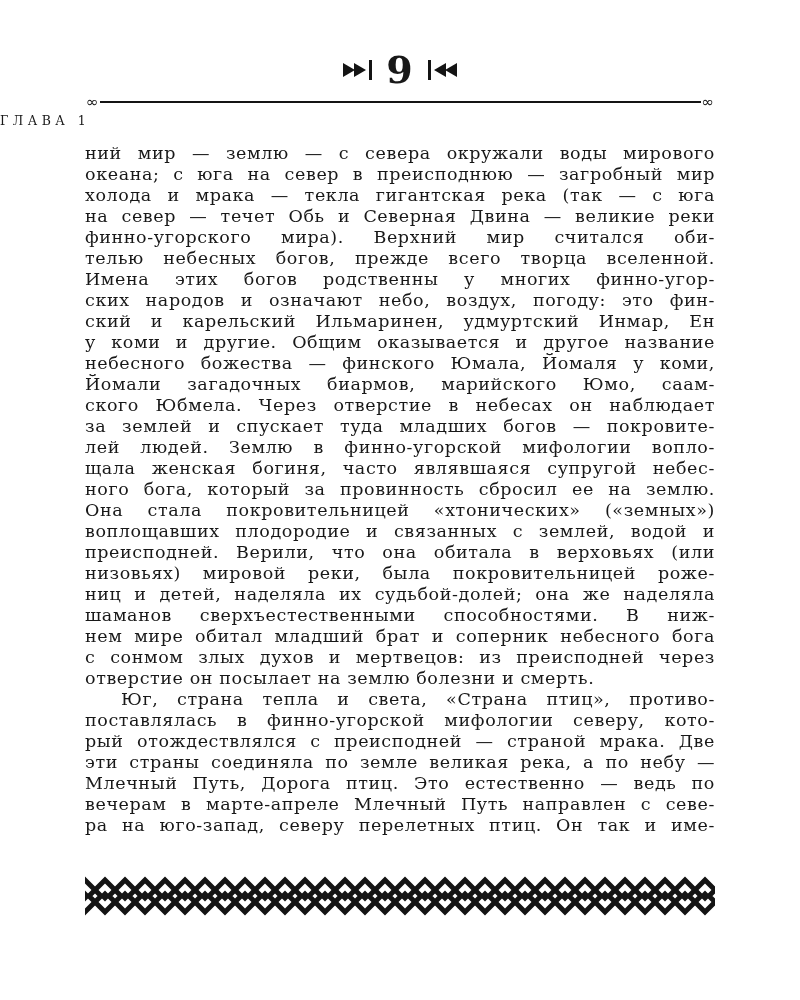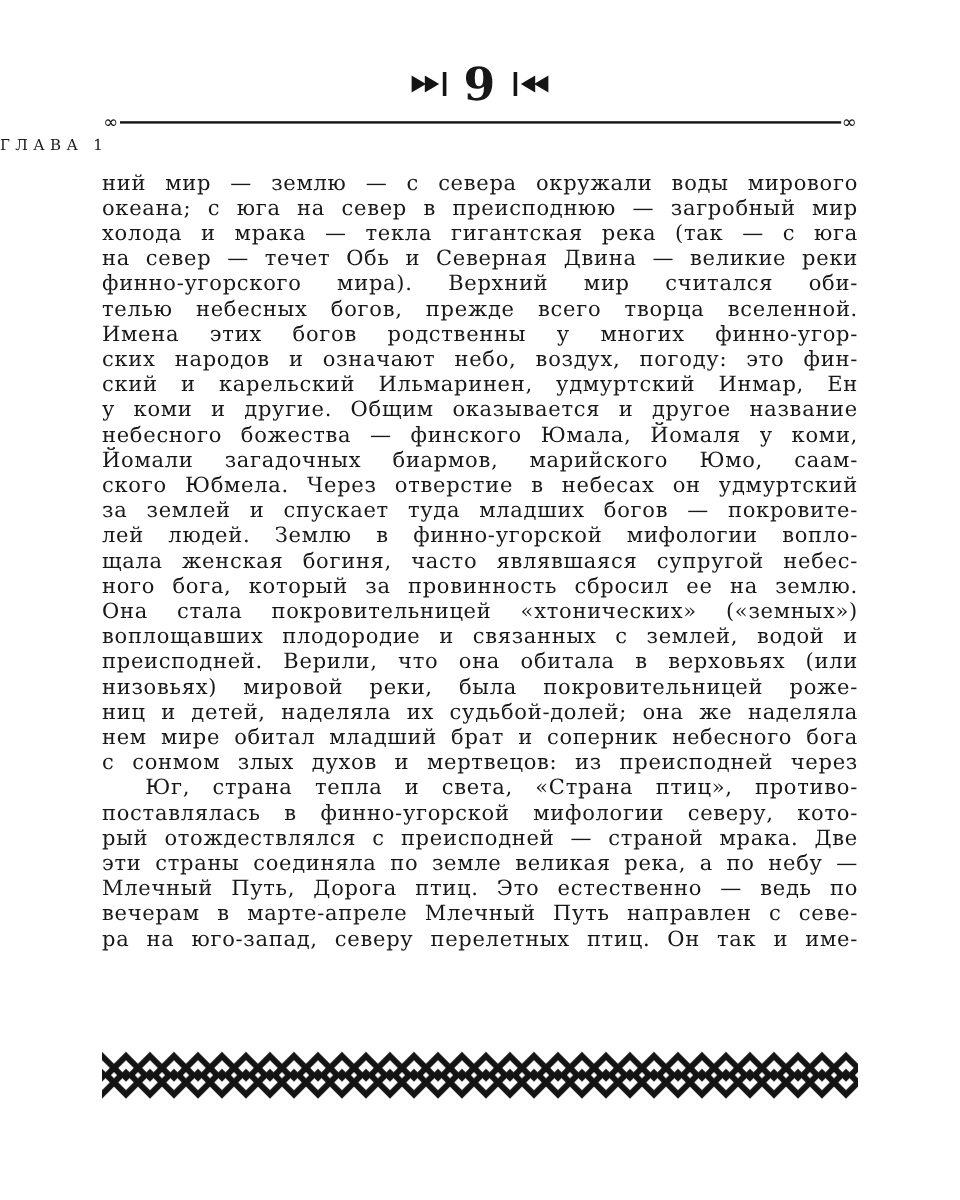--- a/index.html
+++ b/index.html
@@ -109,32 +109,34 @@
       <div class="line">холода и мрака — текла гигантская река (так — с юга</div>
       <div class="line">на север — течет Обь и Северная Двина — великие реки</div>
       <div class="line">финно-угорского мира). Верхний мир считался оби-</div>
       <div class="line">телью небесных богов, прежде всего творца вселенной.</div>
       <div class="line">Имена этих богов родственны у многих финно-угор-</div>
       <div class="line">ских народов и означают небо, воздух, погоду: это фин-</div>
       <div class="line">ский и карельский Ильмаринен, удмуртский Инмар, Ен</div>
       <div class="line">у коми и другие. Общим оказывается и другое название</div>
       <div class="line">небесного божества — финского Юмала, Йомаля у коми,</div>
       <div class="line">Йомали загадочных биармов, марийского Юмо, саам-</div>
-      <div class="line">ского Юбмела. Через отверстие в небесах он удмуртский</div>
+      <div class="line">ского Юбмела. Через отверстие в небесах он наблюдает</div>
       <div class="line">за землей и спускает туда младших богов — покровите-</div>
       <div class="line">лей людей. Землю в финно-угорской мифологии вопло-</div>
       <div class="line">щала женская богиня, часто являвшаяся супругой небес-</div>
       <div class="line">ного бога, который за провинность сбросил ее на землю.</div>
       <div class="line">Она стала покровительницей «хтонических» («земных»)</div>
       <div class="line">воплощавших плодородие и связанных с землей, водой и</div>
       <div class="line">преисподней. Верили, что она обитала в верховьях (или</div>
       <div class="line">низовьях) мировой реки, была покровительницей роже-</div>
       <div class="line">ниц и детей, наделяла их судьбой-долей; она же наделяла</div>
+      <div class="line">шаманов сверхъестественными способностями. В ниж-</div>
       <div class="line">нем мире обитал младший брат и соперник небесного бога</div>
       <div class="line">с сонмом злых духов и мертвецов: из преисподней через</div>
+      <div class="line noj">отверстие он посылает на землю болезни и смерть.</div>
       <div class="line indent">Юг, страна тепла и света, «Страна птиц», противо-</div>
       <div class="line">поставлялась в финно-угорской мифологии северу, кото-</div>
       <div class="line">рый отождествлялся с преисподней — страной мрака. Две</div>
       <div class="line">эти страны соединяла по земле великая река, а по небу —</div>
       <div class="line">Млечный Путь, Дорога птиц. Это естественно — ведь по</div>
       <div class="line">вечерам в марте-апреле Млечный Путь направлен с севе-</div>
       <div class="line">ра на юго-запад, северу перелетных птиц. Он так и име-</div>
     </div>
 
   <div class="band">

